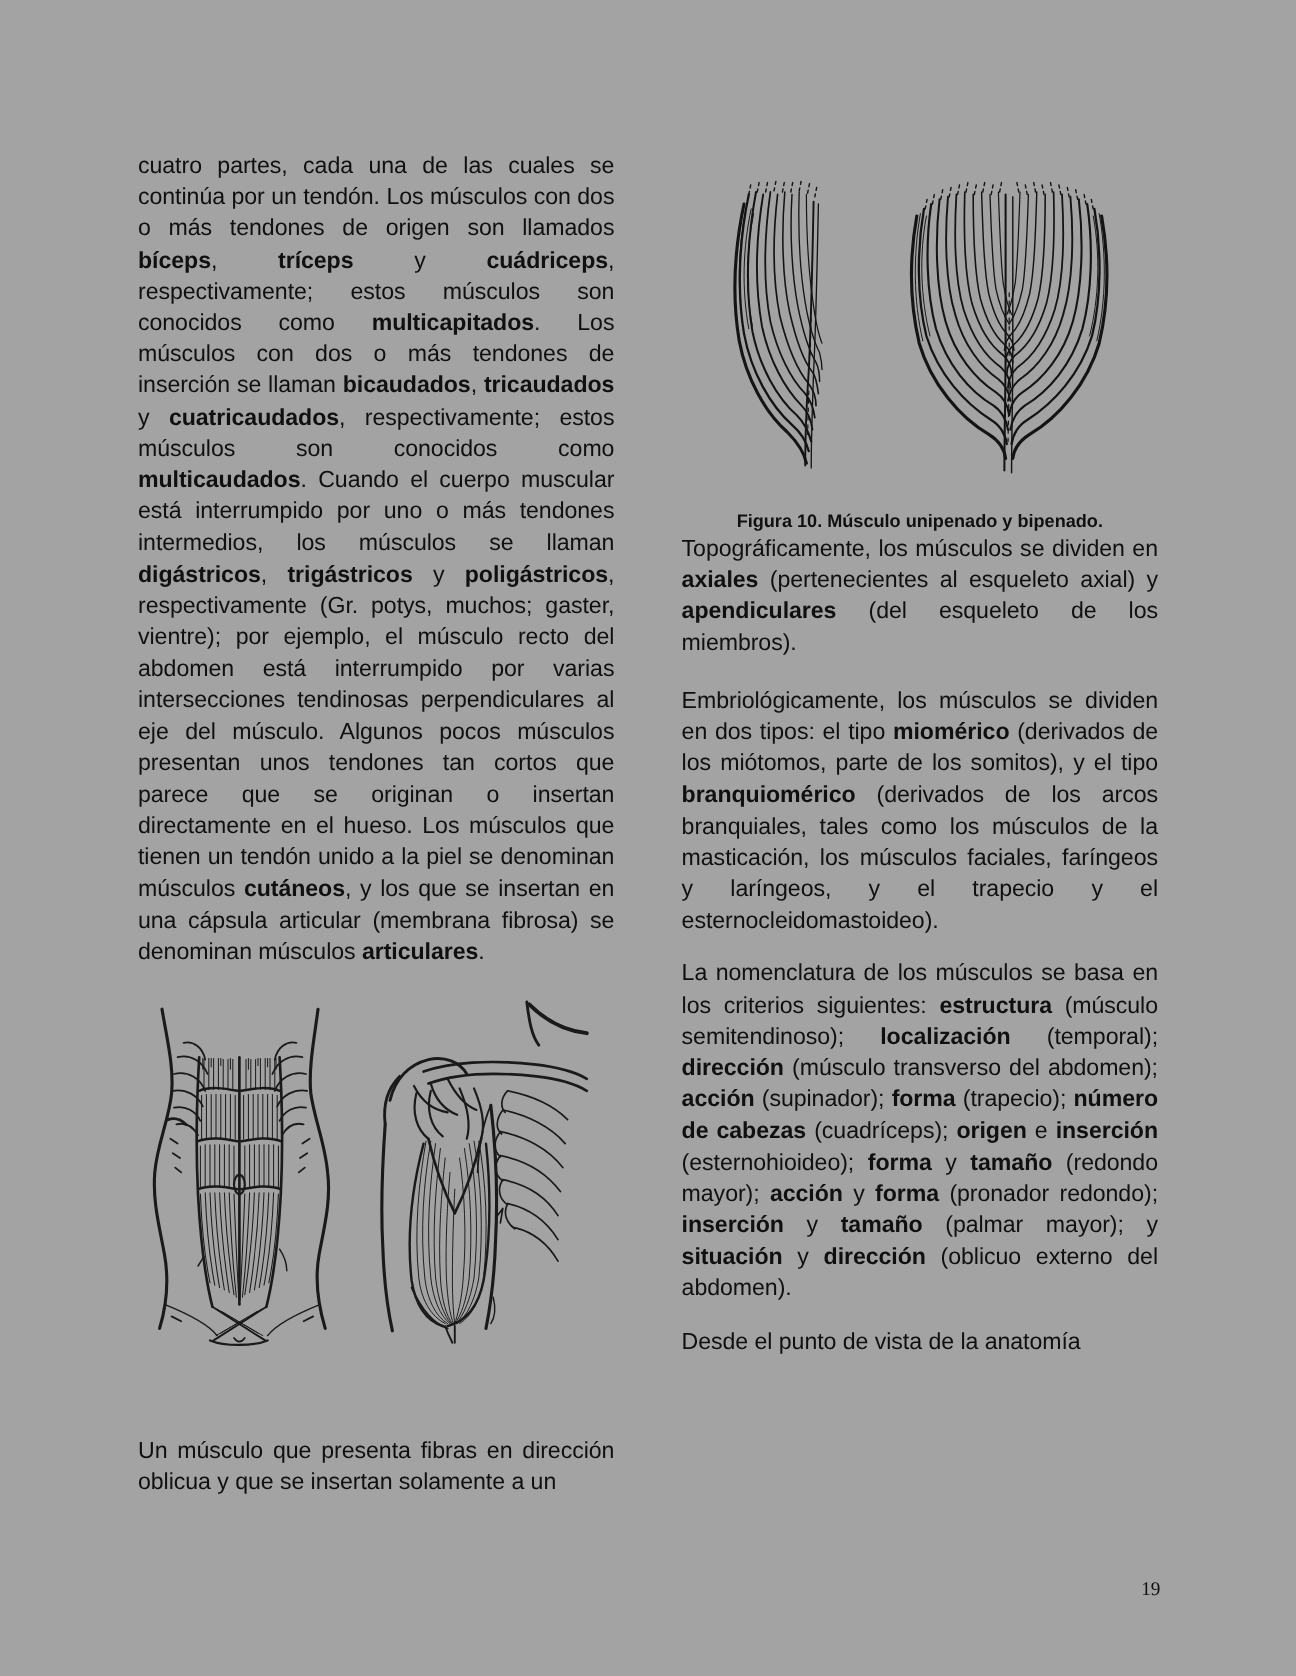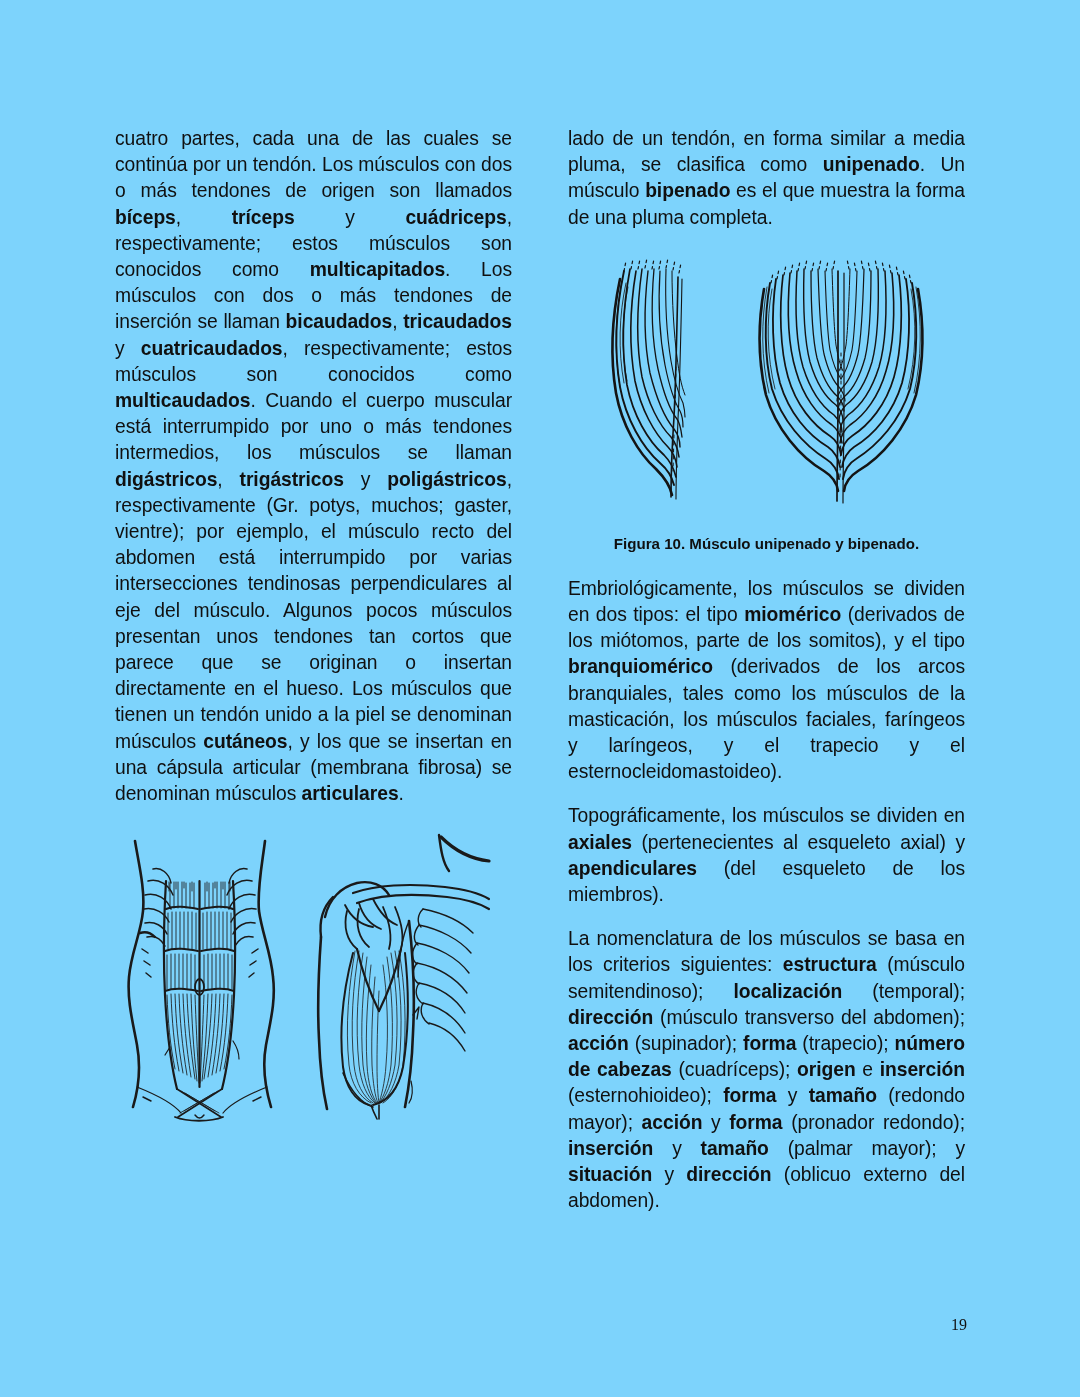--- a/index.html
+++ b/index.html
@@ -8,21 +8,21 @@
     background: #ffffff;
   }
   body {
     font-family: "Liberation Sans", sans-serif;
     color: #000000;
   }
   .page {
     position: relative;
     width: 1080px;
     height: 1397px;
-    background: #7dd3fc;
+    background: #a3a3a3;
     overflow: hidden;
     box-sizing: border-box;
   }
   .columns {
     position: absolute;
     left: 115px;
     top: 126px;
     width: 850px;
     height: 1150px;
     display: flex;
@@ -289,25 +289,25 @@
               <path d="M110 178 C106 186 109 194 116 199" stroke-width="1.4"></path>
 
               <path d="M100 190 L106 182 L104 194" stroke-width="1.4"></path>
               <path d="M98 256 C100 264 100 272 96 278" stroke-width="1.2"></path>
             </g>
           </g>
         </svg>
       </div>
 
 
+      <p class="body-par" style="margin-top:22px;">Un músculo que presenta fibras en dirección oblicua y que se insertan solamente a un</p>
     </div>
 
     <div class="col">
 
-      <p class="body-par">lado de un tendón, en forma similar a media pluma, se clasifica como <b>unipenado</b>. Un músculo <b>bipenado</b> es el que muestra la forma de una pluma completa.</p>
 
       <div class="figure-block fig10-wrap">
         <svg width="397" height="275" viewBox="0 0 397 275">
           <g fill="none" stroke="#141414" stroke-linecap="round">
 
             <g transform="translate(36,8)">
 
               <path d="M74 20 C73 70 72 120 70 160 C68 190 67 215 67 240" stroke-width="1.6"></path>
               <path d="M78 22 C77 72 76 122 74 162 C73 192 72 216 72 242" stroke-width="1.1"></path>
 
@@ -409,20 +409,21 @@
                 <path d="M158 30 C164 64 164 102 156 136"></path>
                 <path d="M153 32 C159 64 158 100 150 132"></path>
               </g>
             </g>
           </g>
         </svg>
       </div>
 
       <p class="fig-caption">Figura 10. Músculo unipenado y bipenado.</p>
 
+      <p class="body-par">Topográficamente, los músculos se dividen en <b>axiales</b> (pertenecientes al esqueleto axial) y <b>apendiculares</b> (del esqueleto de los miembros).</p>
       <p class="body-par" style="margin-top:22px;">Embriológicamente, los músculos se dividen en dos tipos: el tipo <b>miomérico</b> (derivados de los miótomos, parte de los somitos), y el tipo <b>branquiomérico</b> (derivados de los arcos branquiales, tales como los músculos de la masticación, los músculos faciales, faríngeos y laríngeos, y el trapecio y el esternocleidomastoideo).</p>
-      <p class="body-par">Topográficamente, los músculos se dividen en <b>axiales</b> (pertenecientes al esqueleto axial) y <b>apendiculares</b> (del esqueleto de los miembros).</p>
       <p class="body-par">La nomenclatura de los músculos se basa en los criterios siguientes: <b>estructura</b> (músculo semitendinoso); <b>localización</b> (temporal); <b>dirección</b> (músculo transverso del abdomen); <b>acción</b> (supinador); <b>forma</b> (trapecio); <b>número de cabezas</b> (cuadríceps); <b>origen</b> e <b>inserción</b> (esternohioideo); <b>forma</b> y <b>tamaño</b> (redondo mayor); <b>acción</b> y <b>forma</b> (pronador redondo); <b>inserción</b> y <b>tamaño</b> (palmar mayor); y <b>situación</b> y <b>dirección</b> (oblicuo externo del abdomen).</p>
+      <p class="body-par">Desde el punto de vista de la anatomía</p>
     </div>
   </div>
 
   <div class="page-number">19</div>
 </div>
 
 </body></html>

